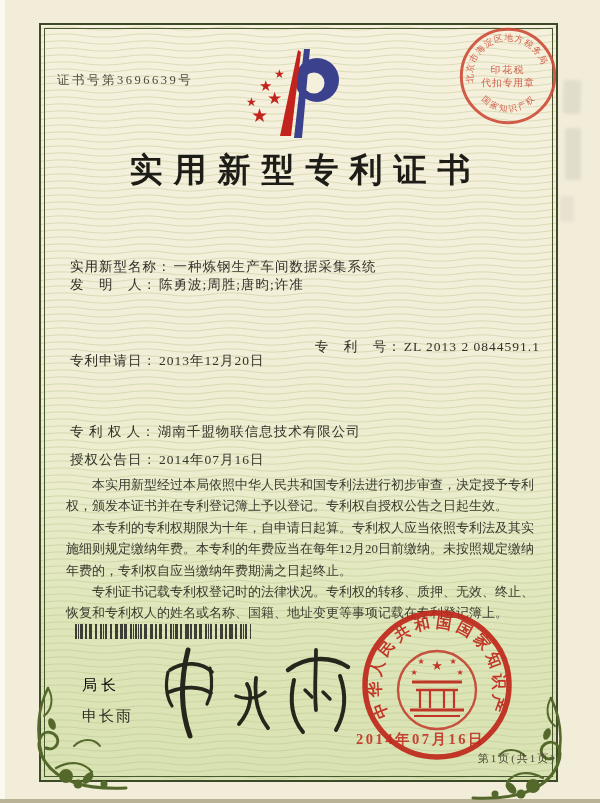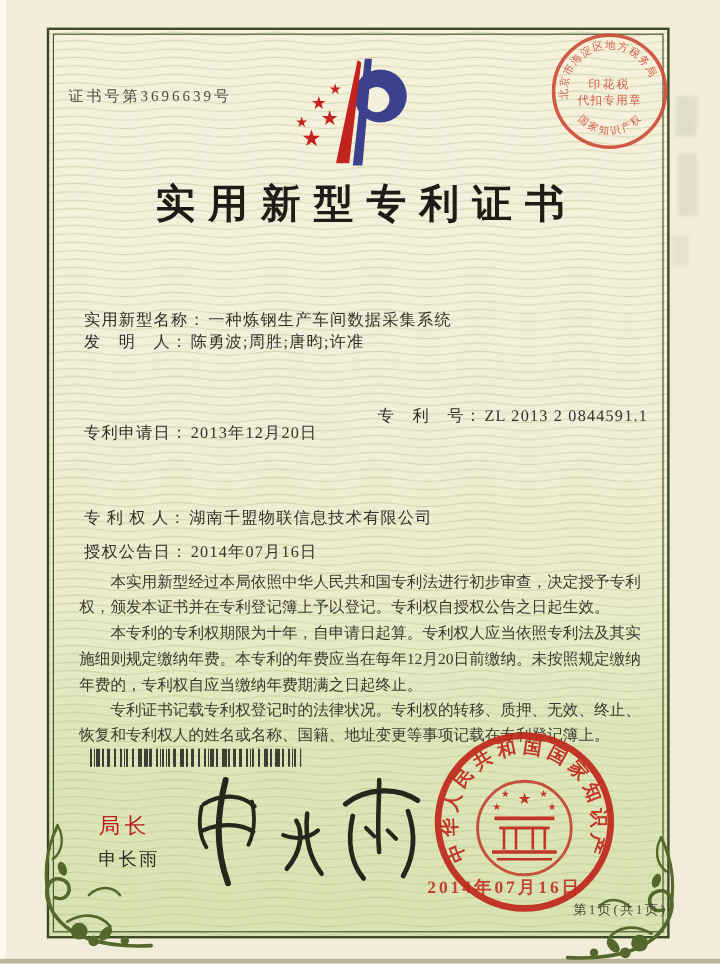--- a/index.html
+++ b/index.html
@@ -54,21 +54,21 @@
 
   .barcode{
     position:absolute;left:75px;top:624px;width:176px;height:15px;
     background:
       repeating-linear-gradient(90deg,#22221f 0 2px,transparent 2px 5px),
       repeating-linear-gradient(90deg,#22221f 0 1px,transparent 1px 7px),
       repeating-linear-gradient(90deg,transparent 0 3px,#22221f 3px 4px,transparent 4px 11px);
     opacity:.85;
   }
 
-  .officer-title{position:absolute;left:82px;top:676px;font-size:18px;letter-spacing:4px;color:#b91c1c;}
+  .officer-title{position:absolute;left:82px;top:676px;font-size:15px;letter-spacing:4px;color:#000000;}
   .officer-name{position:absolute;left:82px;top:707px;font-size:15px;letter-spacing:2px;color:#2c2b22;}
   .signature{position:absolute;left:150px;top:640px;width:240px;height:105px;}
 
   .seal{position:absolute;left:350px;top:598px;width:174px;height:174px;opacity:.92;}
   .seal-date{
     position:absolute;left:356px;top:730px;width:170px;
     font-size:14.5px;letter-spacing:2.5px;color:#c0281c;font-weight:bold;opacity:.85;
   }
 
   .tax-stamp{position:absolute;left:452px;top:20px;width:112px;height:112px;opacity:.88;}

